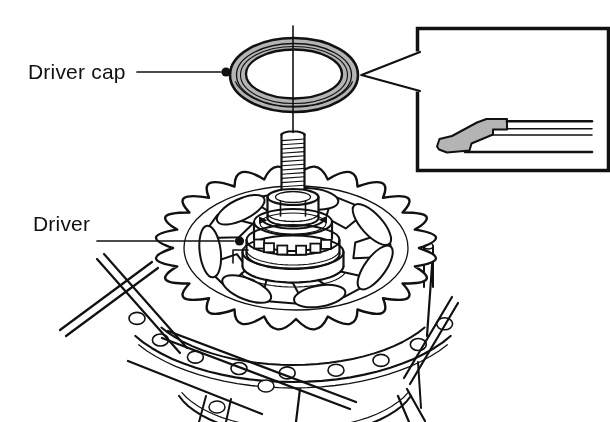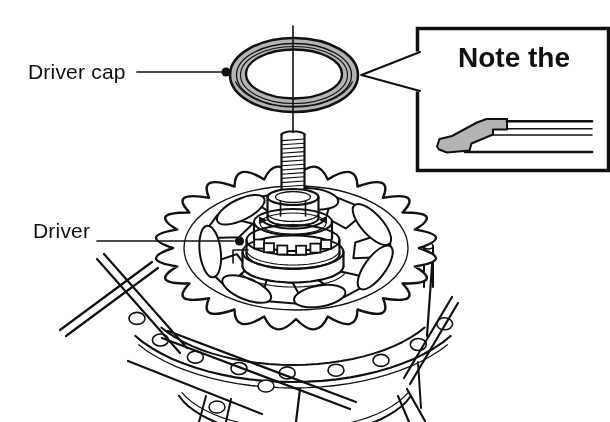--- a/index.html
+++ b/index.html
@@ -2,21 +2,21 @@
 <html><head>
 <meta charset="utf-8">
 <style>
   html,body{margin:0;padding:0;background:#fff;}
   .stage{position:relative;width:610px;height:422px;background:#fff;overflow:hidden;
          font-family:"Liberation Sans", sans-serif;}
   #fig{position:absolute;left:0;top:0;width:610px;height:422px;}
   .label{position:absolute;color:#111;font-size:21px;letter-spacing:.2px;
          white-space:nowrap;pointer-events:none;}
   #lab-driver-cap{left:28px;top:60px;}
-  #lab-driver{left:33px;top:219px;}
+  #lab-driver{left:33px;top:212px;}
   .callout-text{position:absolute;left:421px;top:42px;width:186px;text-align:center;
                 color:#111;font-size:28px;font-weight:bold;line-height:31px;
                 pointer-events:none;}
 </style>
 </head>
 <body>
 
 <div class="stage">
   <svg id="fig" viewBox="0 0 610 422">
       <g stroke="#111111" fill="none" stroke-linecap="round">
@@ -168,15 +168,14 @@
         <path d="M437,146.5 L439.5,139 L452,136 L477,122.5 L486.5,119 L507,119 L507,129.5 L493,129.5 L493,134.5 L471.5,143.5 L469.5,150.5 L447,152.5 L439,149.5 Z" stroke-width="2" stroke-linejoin="round" fill="#b4b4b4"></path>
         <line x1="507" y1="121.3" x2="592" y2="121.3" stroke-width="2.6"></line>
         <line x1="507" y1="128.7" x2="592" y2="128.7" stroke-width="1.5"></line>
         <line x1="493" y1="135" x2="592" y2="135" stroke-width="1.5"></line>
         <line x1="465" y1="152" x2="592" y2="152" stroke-width="2.6"></line>
       </g>
     </svg>
   <div class="label" id="lab-driver-cap">Driver cap</div>
   <div class="label" id="lab-driver">Driver</div>
   <div class="callout-text">
-    <div>Note the</div>
   </div>
 </div>
 
 </body></html>

